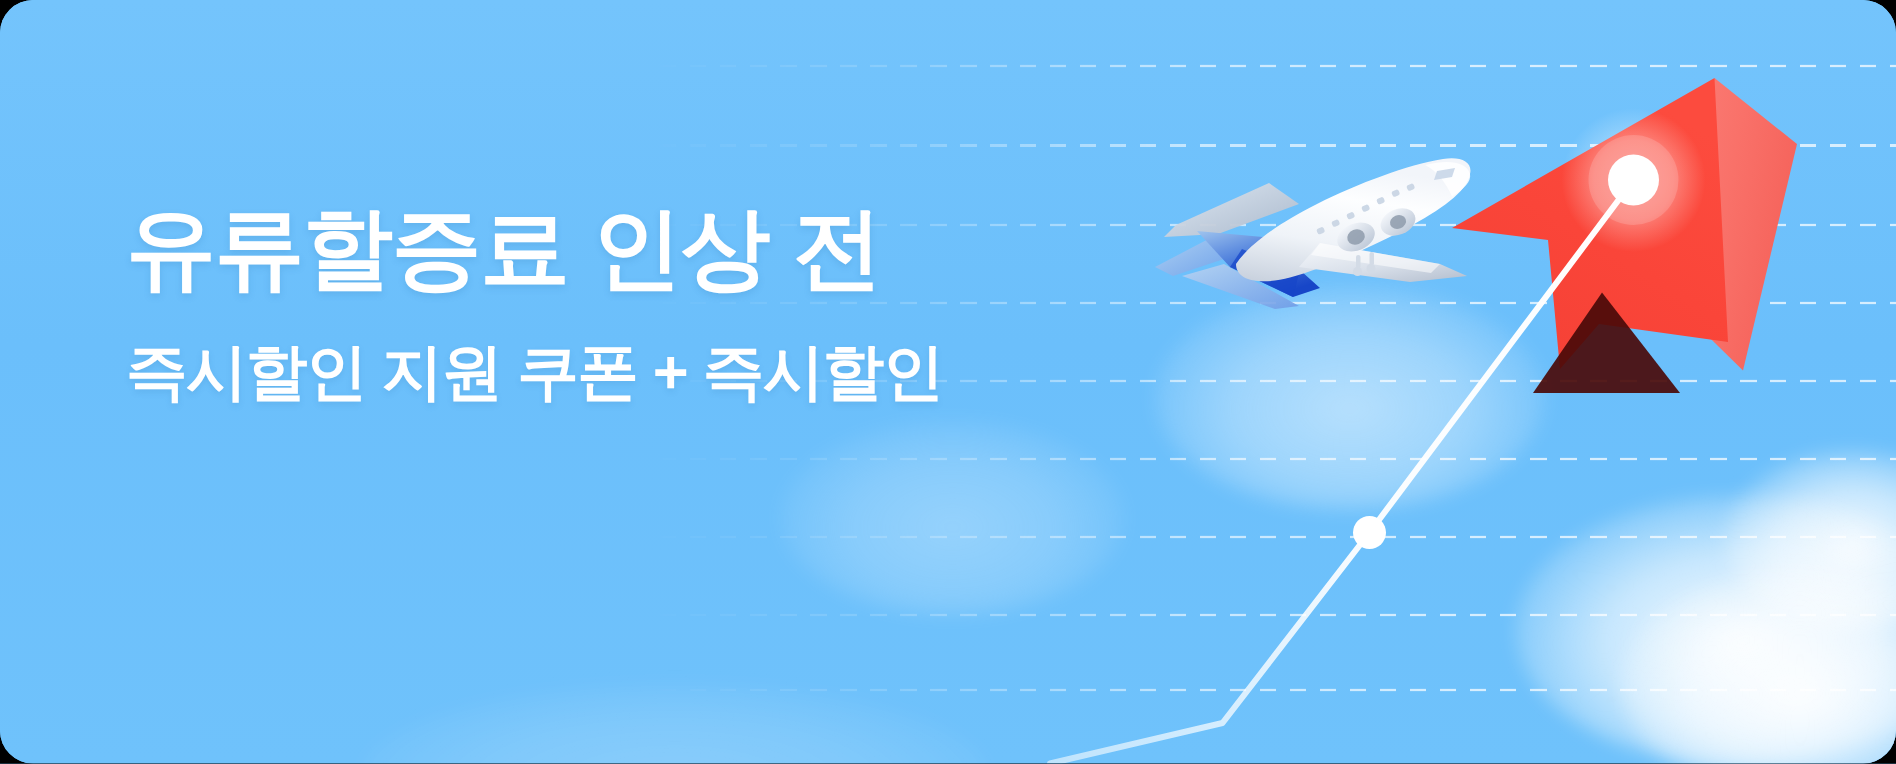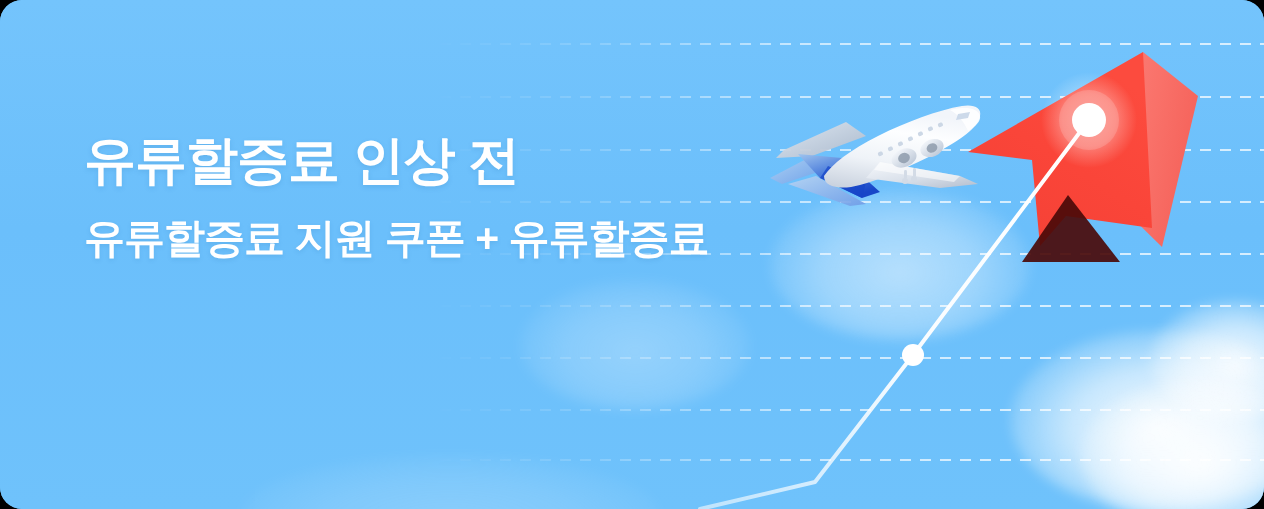--- a/index.html
+++ b/index.html
@@ -110,21 +110,21 @@
 
   
   .copy {
     position: absolute;
     left: 84px;
     top: 126px;
     width: 660px;
     color: #FFFFFF;
   }
   .headline {
-    font-size: 52px;
+    font-size: 60px;
     font-weight: 700;
     line-height: 1.32;
     letter-spacing: -1px;
     white-space: nowrap;
     text-shadow: 0 2px 5px rgba(40,110,170,0.18);
   }
   .subline {
     margin-top: 18px;
     font-size: 41px;
     font-weight: 700;
@@ -341,16 +341,16 @@
       <circle cx="160" cy="101" r="3"></circle>
     </g>
   </svg>
 
   <div class="cloud" id="cloud-br-c"></div>
   <div class="cloud" id="cloud-br-a"></div>
   <div class="cloud" id="cloud-br-b"></div>
 
   <div class="copy">
     <div class="headline">유류할증료 인상 전</div>
-    <div class="subline">유류할증료 지원 쿠폰 + 유류할증료</div>
+    <div class="subline">즉시할인 지원 쿠폰 + 즉시할인</div>
   </div>
 
 </div>
 
 </body></html>

